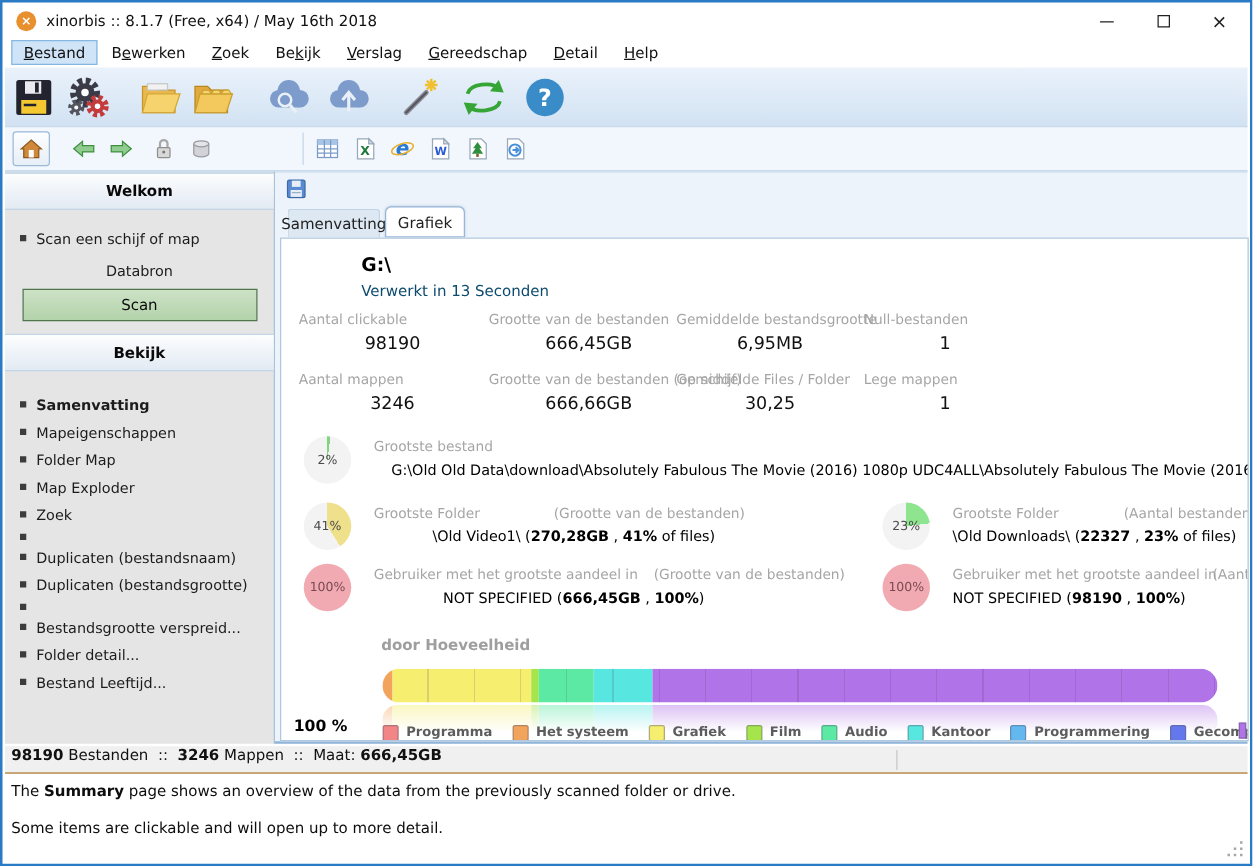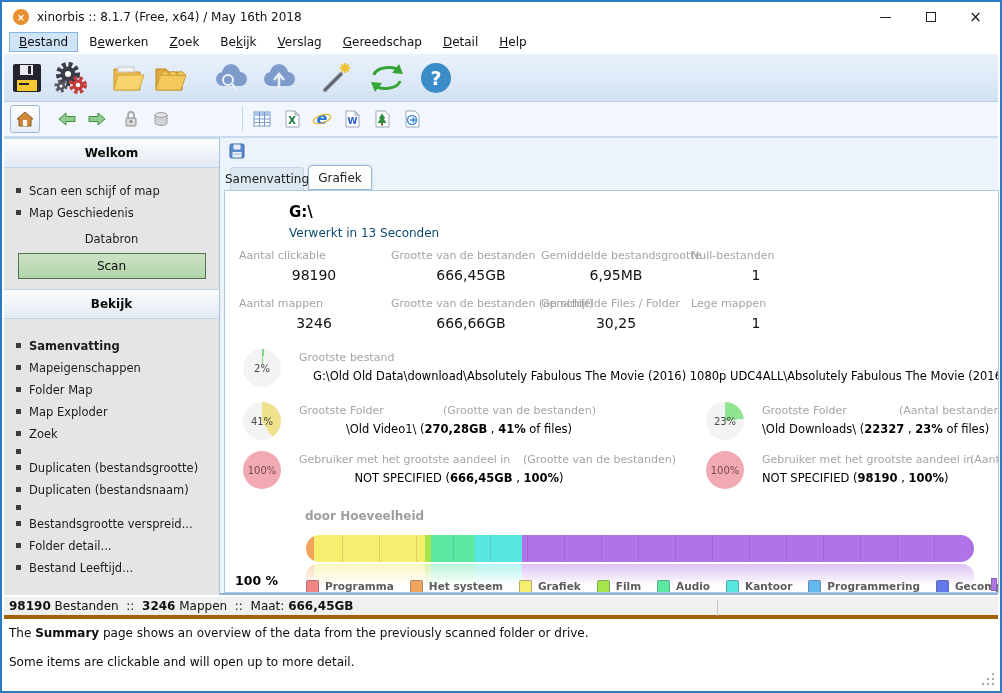--- a/index.html
+++ b/index.html
@@ -75,21 +75,21 @@
   .bar-reflect::after{content:"";position:absolute;inset:0;background:linear-gradient(to bottom,#ffffff 10%,rgba(255,255,255,.15) 100%)}
   .seg{height:100%}
   .total-label{position:absolute;left:10px;top:382px;font-size:12.5px;font-weight:bold;color:#000}
   .legend{position:absolute;left:81px;top:387px;height:16px;display:flex;align-items:center;gap:16px}
   .legend-item{display:flex;align-items:center;gap:6px}
   .swatch{width:13px;height:13px;border:1px solid rgba(90,90,110,.45);border-radius:2px}
   .legend-label{font-size:10.5px;font-weight:bold;color:#5c5c5c}
   .legend-sliver{position:absolute;right:1px;top:387px;width:6px;height:13px;border:1px solid rgba(90,90,110,.45)}
 
   
-  .statusbar{position:absolute;left:2px;top:595px;right:2px;height:22px;background:#f0f0f0;border-bottom:4px solid #a16207;display:flex;align-items:center}
+  .statusbar{position:absolute;left:2px;top:595px;right:2px;height:22px;background:#f0f0f0;border-bottom:1px solid #a16207;display:flex;}
   .status-text{margin-left:5px;font-size:12px;white-space:pre;color:#111}
   .status-text b{font-weight:bold}
   .status-sep{position:absolute;left:713px;top:3px;width:1px;height:16px;background:#c6c6c6}
   .grip{position:absolute;right:4px;bottom:4px;width:12px;height:12px}
   .grip i{position:absolute;width:2px;height:2px;background:#a8a8a8}
   .grip i:nth-child(1){right:0;bottom:0}.grip i:nth-child(2){right:5px;bottom:0}.grip i:nth-child(3){right:10px;bottom:0}
   .grip i:nth-child(4){right:0;bottom:5px}.grip i:nth-child(5){right:5px;bottom:5px}.grip i:nth-child(6){right:0;bottom:10px}
   .helparea{position:absolute;left:2px;top:617px;right:2px;bottom:2px;background:#fff;font-size:12px;color:#0d0d0d}
   .help1{position:absolute;left:5px;top:7px}
   .help2{position:absolute;left:5px;top:36px}
@@ -289,37 +289,36 @@
         </svg>
     </div>
   </div>
 
   <div class="sidebar">
     <div class="side-header">
         <span>Welkom</span>
       </div>
     <ul class="side-list">
       <li>Scan een schijf of map</li>
-      <li>Map Geschiedenis</li>
     </ul>
     <div class="databron">Databron</div>
     <button class="scan-btn">Scan</button>
     <div style="height:10px"></div>
     <div class="side-header">
         <span>Bekijk</span>
       </div>
     <ul class="side-list" style="padding-top:16px">
       <li class="bold">Samenvatting</li>
       <li>Mapeigenschappen</li>
       <li>Folder Map</li>
       <li>Map Exploder</li>
       <li>Zoek</li>
       <li class="gap" style="padding:0"></li>
+      <li>Duplicaten (bestandsnaam)</li>
       <li>Duplicaten (bestandsgrootte)</li>
-      <li>Duplicaten (bestandsnaam)</li>
       <li class="gap" style="padding:0"></li>
       <li>Bestandsgrootte verspreid...</li>
       <li>Folder detail...</li>
       <li>Bestand Leeftijd...</li>
     </ul>
   </div>
 
   <div class="main-area">
     <div class="mini-save">
       <svg width="16" height="16" viewBox="0 0 16 16">

